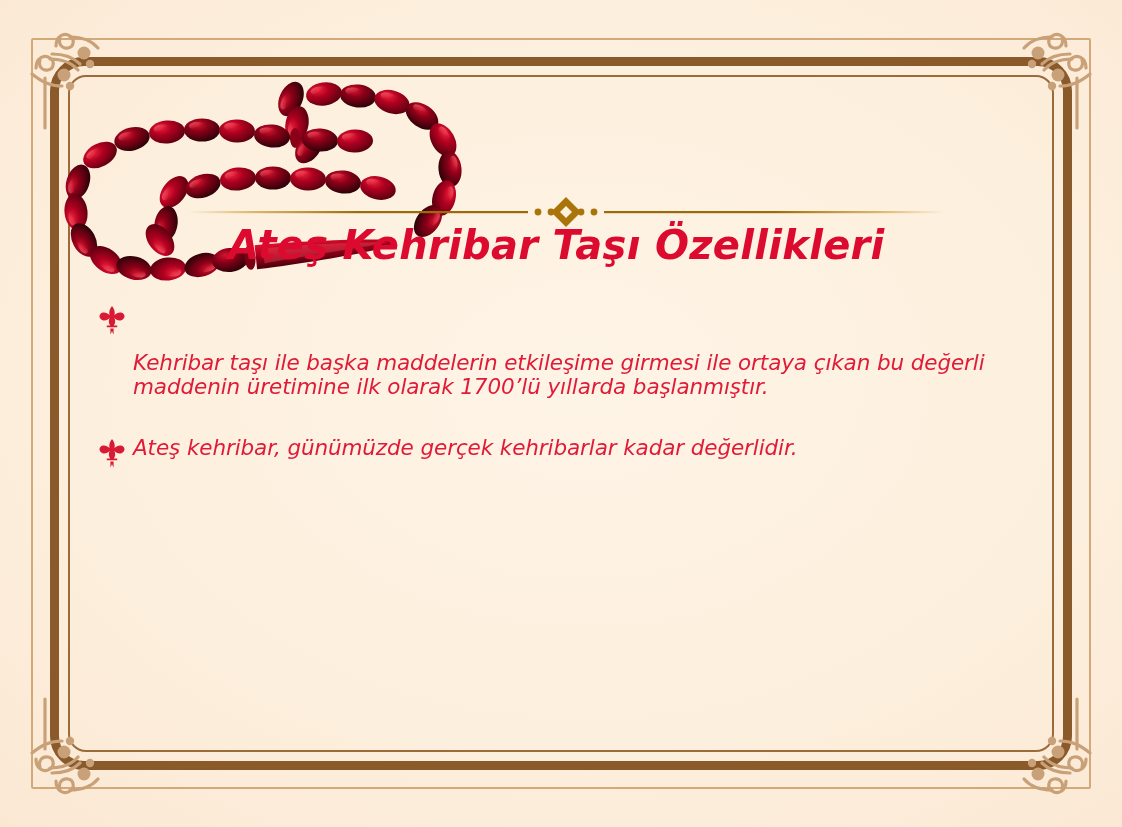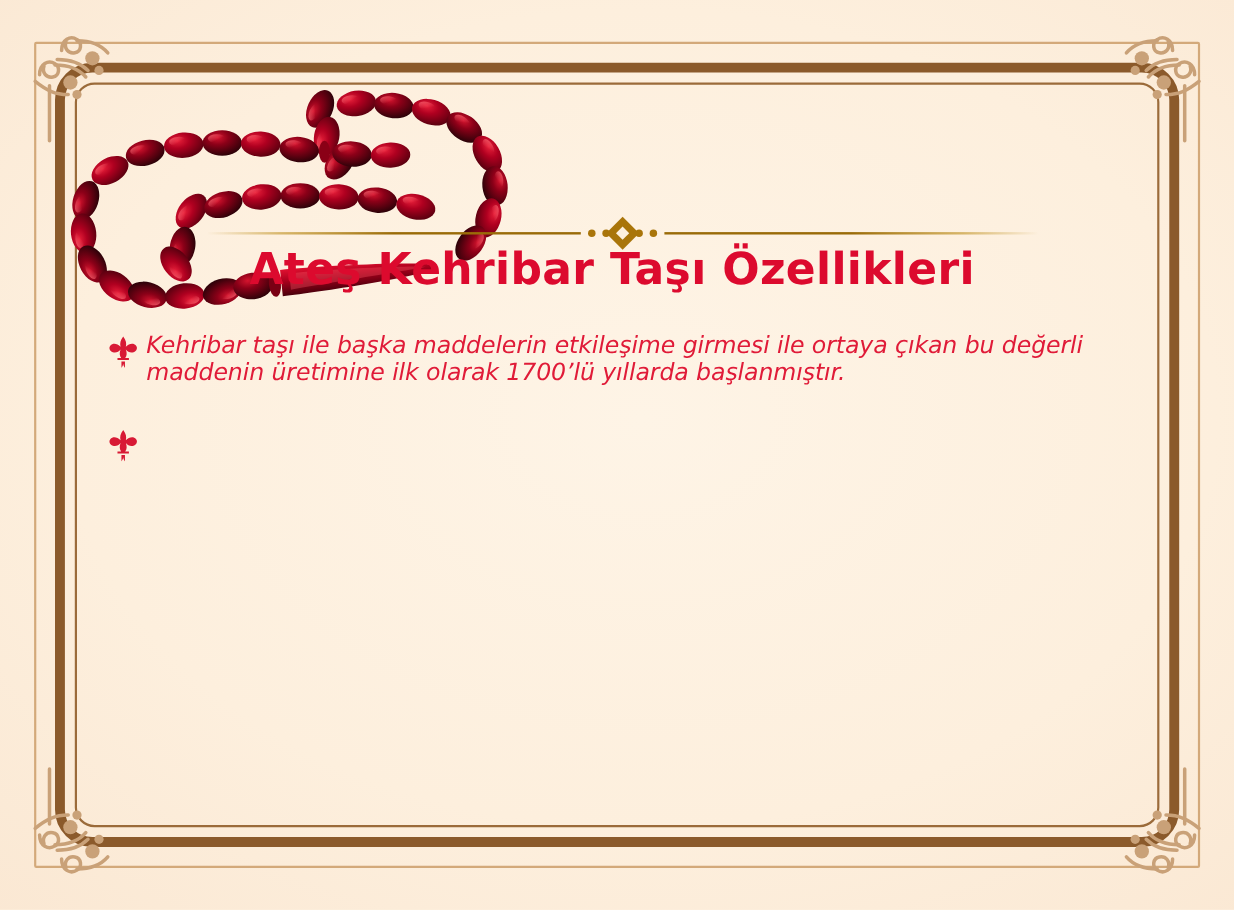--- a/index.html
+++ b/index.html
@@ -57,20 +57,21 @@
     position:absolute;left:188px;top:196px;width:756px;height:32px;
   }
 
   
   #title{
     position:absolute;left:0;top:222px;width:993px;
     text-align:center;
     padding-left:120px;
     box-sizing:border-box;
     font-family:"DejaVu Sans", sans-serif;
+    font-style:italic;
     font-weight:bold;
     font-size:40px;
     letter-spacing:0.3px;
     color:#DC0A2E;
     white-space:nowrap;
   }
 
   
   #bullets{
     position:absolute;left:99px;top:303px;width:930px;
@@ -89,21 +90,21 @@
   .bullet-text{
     flex:1 1 auto;
     font-family:"DejaVu Sans", sans-serif;
     font-style:italic;
     font-size:21.5px;
     font-weight:500;
     line-height:1.13;
     color:#E01B38;
     letter-spacing:-0.1px;
   }
-  .b1{width:800px;}
+  .b1{width:800px;margin-top:48px;}
   .b2{width:890px;}
   .b3{width:915px;}
 </style>
 </head>
 <body>
 
 <div id="card">
 
   <div class="frame-outer"></div>
   <div class="frame-thick"></div>
@@ -416,18 +417,19 @@
       <div class="bullet-text b1">Kehribar taşı ile başka maddelerin etkileşime girmesi ile ortaya çıkan bu değerli maddenin üretimine ilk olarak 1700’lü yıllarda başlanmıştır.</div>
     </div>
 
     <div class="bullet-row" style="margin-top:36px;">
       <svg class="bullet-icon" viewBox="0 0 26 30">
         <g fill="#D81A35">
           <path d="M13,1 C15.6,4.2 16.2,7.4 15.4,10.2 C18.2,7.2 22.4,6.6 24.6,9 C26.4,11 25.4,14.2 22.4,15.2 C19.8,16 17,15 15.4,12.8 C16.6,16 16.4,18.6 14.8,20.4 L18.2,20.4 L18.2,22.2 L13,22.2 L7.8,22.2 L7.8,20.4 L11.2,20.4 C9.6,18.6 9.4,16 10.6,12.8 C9,15 6.2,16 3.6,15.2 C0.6,14.2 -0.4,11 1.4,9 C3.6,6.6 7.8,7.2 10.6,10.2 C9.8,7.4 10.4,4.2 13,1 Z"></path>
           <path d="M11.4,23.6 L14.6,23.6 L14.6,29.4 C14.6,29.4 13,27.4 13,25.6 C13,27.4 11.4,29.4 11.4,29.4 Z"></path>
         </g>
       </svg>
+      <div class="bullet-text b2">Ateş kehribar, günümüzde gerçek kehribarlar kadar değerlidir.</div>
     </div>
 
 
   </div>
 
 </div>
 
 </body></html>

